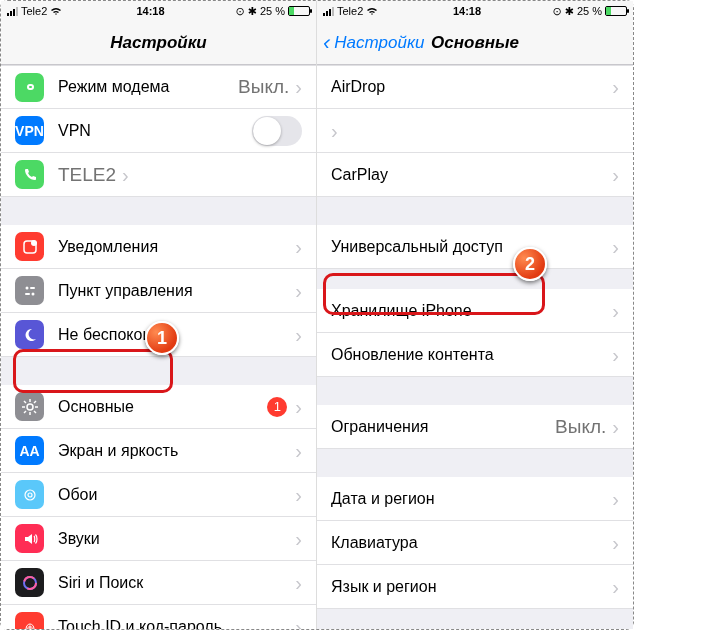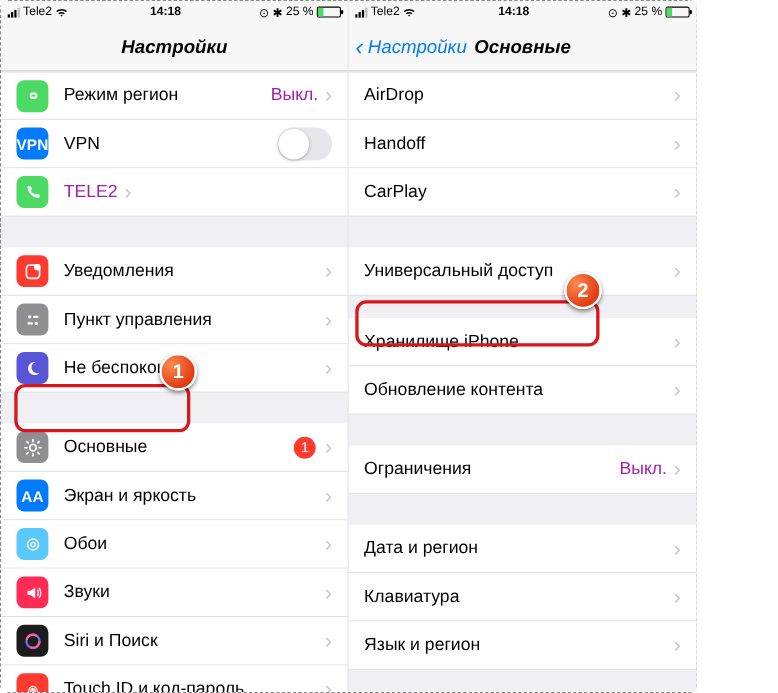--- a/index.html
+++ b/index.html
@@ -80,21 +80,21 @@
   .row:first-child { border-top: 1px solid #e0e0e3; }
   .row .icon {
     width: 29px; height: 29px;
     border-radius: 7px;
     margin-right: 14px;
     display:flex; align-items:center; justify-content:center;
     color:#fff; font-size:14px; font-weight:600;
     flex-shrink:0;
   }
   .row .label { flex:1; font-size: 16px; color:#000; }
-  .row .value { font-size: 16px; color:#a21caf; margin-right:6px; }
+  .row .value { font-size: 19px; color:#737373; margin-right:6px; }
   .row .chevron { color:#c7c7cc; font-size:20px; line-height:1; }
   .row .badge {
     background:#ff3b30; color:#fff; min-width:20px; height:20px;
     border-radius:10px; font-size:13px; display:flex;
     align-items:center; justify-content:center; margin-right:8px;
     padding: 0 6px;
   }
   .toggle {
     width:50px; height:30px; border-radius:15px; background:#e5e5ea; position:relative;
   }
@@ -165,21 +165,21 @@
       <div class="nav-title">Настройки</div>
     </div>
 
     <div class="scroll">
       <div class="row">
         <div class="icon ic-green">
           <svg width="16" height="16" viewBox="0 0 16 16">
               <path d="M5 8a3 3 0 0 1 3-3h1v2H8a1 1 0 0 0 0 2h1v2H8a3 3 0 0 1-3-3zm3-3h1a3 3 0 0 1 0 6H8v-2h1a1 1 0 0 0 0-2H8z" fill="#fff"></path>
             </svg>
         </div>
-        <span class="label">Режим регион</span>
+        <span class="label">Режим модема</span>
         <span class="value">Выкл.</span>
         <span class="chevron">›</span>
       </div>
       <div class="row">
         <div class="icon ic-vpn">VPN</div>
         <span class="label">VPN</span>
         <div class="toggle">
             <div class="knob"></div>
           </div>
       </div>
@@ -333,21 +333,20 @@
       </div>
       <div class="nav-title">Основные</div>
     </div>
 
     <div class="scroll">
       <div class="row">
         <span class="label">AirDrop</span>
         <span class="chevron">›</span>
       </div>
       <div class="row">
-        <span class="label">Handoff</span>
         <span class="chevron">›</span>
       </div>
       <div class="row">
         <span class="label">CarPlay</span>
         <span class="chevron">›</span>
       </div>
 
       <div class="group-gap"></div>
 
       <div class="row">

